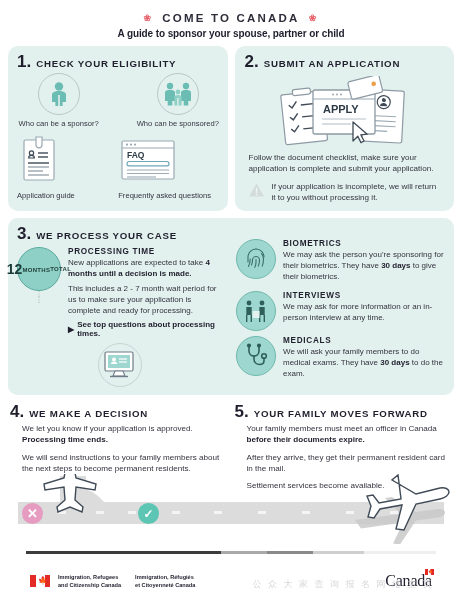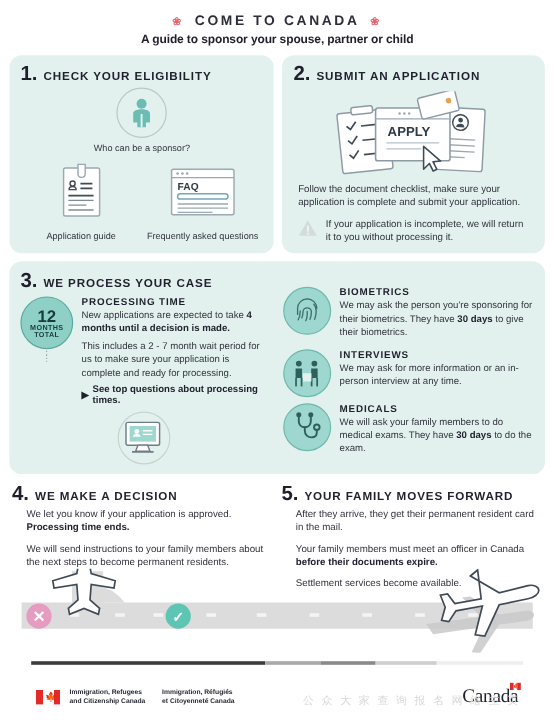--- a/index.html
+++ b/index.html
@@ -44,21 +44,21 @@
   
   .icongrid { display:flex; justify-content:space-around; margin-top:2px;gap:36px; }
   .iconcell { width:50%; text-align:center; }
   .circ {
     width:42px; height:42px; border-radius:50%; border:1.1px solid #b9c7c6;
     margin: 0 auto; display:flex; align-items:center; justify-content:center;
     background:transparent;
   }
   .caption { font-size:7.6px; color:#33333f; margin-top:4px; line-height:1.2; }
   .docgrid { display:flex; justify-content:space-around; margin-top:7px; }
-  .docbox { width:50%; text-align:center; }
+  .docbox { width:50%; }
 
   
   .s2art { display:flex; justify-content:center; padding:3px 0 4px; }
   .s2body { font-size:8.1px; line-height:1.36; color:#33333f; padding:0 4px; }
   .warn { display:flex; gap:6px; align-items:flex-start; margin-top:7px; padding:0 4px; }
   .warnico { flex:0 0 auto; margin-top:1px; }
   .warntxt { font-size:8.1px; line-height:1.36; color:#33333f; }
   .s3L { width:224px; background:#e3f1ee; border-radius:10px 0 0 10px; padding:7px 9px 8px 9px;}
   .s3R { width:222px; background:#e3f1ee; border-radius:0 10px 10px 0; padding:16px 9px 8px 4px;}
   .s3wrap { background:#e3f1ee; border-radius:10px; margin-top:7px; display:flex; }
@@ -66,21 +66,21 @@
   .blocktxt { flex:1; }
   .blockhead {
     font-size:8.2px; font-weight:bold; letter-spacing:0.7px; color:#1f1f2e;
     text-transform:uppercase; margin-bottom:1px;
   }
   .blockp { font-size:8px; line-height:1.38; color:#33333f; margin-bottom:4px; }
   .blockp b { font-weight:bold; color:#1f1f2e; }
   .badge {
     width:44px; height:44px; border-radius:50%; background:#8fd0c6;
     border:1.4px solid #5aa99e; color:#1b3b38;
-    display:flex; flex-direction:column; align-items:center; justify-content:center;
+    display:flex; flex-direction:row; align-items:center; justify-content:center;
     line-height:1; flex:0 0 auto;
   }
   .badge .b1 { font-size:14px; font-weight:bold; }
   .badge .b2 { font-size:6px; font-weight:bold; letter-spacing:0.3px; margin-top:1px;}
   .badge .b3 { font-size:6px; font-weight:bold; letter-spacing:0.3px; }
   .dotline { width:44px; text-align:center; color:#8a9a98; font-size:7px; line-height:0.9; }
   .seelink { display:flex; align-items:center; gap:3px; font-size:8px; color:#1f1f2e; font-weight:600; }
   .arrowg { color:#1f1f2e; font-size:8px; }
   .tealcirc {
     width:40px; height:40px; border-radius:50%; background:#9ed7cf;
@@ -155,20 +155,34 @@
       <div class="icongrid">
         <div class="iconcell">
           <div class="circ">
             <svg width="22" height="26" viewBox="0 0 22 26">
               <circle cx="11" cy="5.5" r="4.2" fill="#6bbdb3"></circle>
               <path d="M4 13.5c0-2.2 3.1-3.5 7-3.5s7 1.3 7 3.5v7.5h-3.4V25h-7.2v-4h-3.4z" fill="#6bbdb3"></path>
               <rect x="10.2" y="14" width="1.6" height="11" fill="#e3f1ee"></rect>
             </svg>
           </div>
           <div class="caption">Who can be a sponsor?</div>
+        </div>
+        <div class="iconcell">
+          <div class="circ">
+            <svg width="30" height="26" viewBox="0 0 30 26">
+              <circle cx="7" cy="5" r="3.2" fill="#6bbdb3"></circle>
+              <path d="M2 11.5c0-1.8 2.3-2.8 5-2.8s5 1 5 2.8V20H9.3v4.5H4.7V20H2z" fill="#6bbdb3"></path>
+              <circle cx="23" cy="5" r="3.2" fill="#6bbdb3"></circle>
+              <path d="M18 11.5c0-1.8 2.3-2.8 5-2.8s5 1 5 2.8V20h-2.7v4.5h-4.6V20H18z" fill="#6bbdb3"></path>
+              <circle cx="15" cy="11" r="2.4" fill="#8fd0c6"></circle>
+              <path d="M11.4 16.2c0-1.4 1.7-2.2 3.6-2.2s3.6.8 3.6 2.2v8.3h-7.2z" fill="#8fd0c6"></path>
+              <rect x="14.3" y="17" width="1.3" height="7.5" fill="#e3f1ee"></rect>
+            </svg>
+          </div>
+          <div class="caption">Who can be sponsored?</div>
         </div>
       </div>
 
       <div class="docgrid">
         <div class="docbox">
           <svg width="44" height="48" viewBox="0 0 44 48">
             <rect x="7" y="5" width="30" height="40" rx="1.5" fill="#fff" stroke="#9aa9b3" stroke-width="1.2"></rect>
             <path d="M19 2h6v8c0 1.6-1.3 2.8-3 2.8S19 11.6 19 10z" fill="#fff" stroke="#9aa9b3" stroke-width="1.2"></path>
             <circle cx="14.5" cy="18" r="2.1" fill="none" stroke="#3f4a56" stroke-width="1.2"></circle>
             <path d="M11.6 23c0-1.7 1.3-2.6 2.9-2.6s2.9.9 2.9 2.6z" fill="none" stroke="#3f4a56" stroke-width="1.2"></path>
@@ -372,22 +386,22 @@
         <span class="sectitle">WE MAKE A DECISION</span>
       </div>
       <p><span>We let you know if your application is approved. </span><b>Processing time ends.</b></p>
       <p>We will send instructions to your family members about the next steps to become permanent residents.</p>
     </div>
     <div class="col">
       <div class="sechead">
         <span class="secnum">5.</span>
         <span class="sectitle">YOUR FAMILY MOVES FORWARD</span>
       </div>
+      <p><span>Your family members must meet an officer in Canada </span><b>before their documents expire.</b></p>
       <p>After they arrive, they get their permanent resident card in the mail.</p>
-      <p><span>Your family members must meet an officer in Canada </span><b>before their documents expire.</b></p>
       <p>Settlement services become available.</p>
     </div>
   </div>
 
   <div class="runway">
     <svg width="462" height="70" viewBox="0 0 462 70" style="position:absolute;left:0;top:0;">
       <path d="M18 28 H444 V50 H18 Z" fill="#dcdcdc"></path>
       <path d="M60 28 q22 -26 44 0 Z" fill="#dcdcdc"></path>
       <rect x="60" y="2" width="26" height="28" fill="#dcdcdc"></rect>
       <g fill="#f4f4f4">

